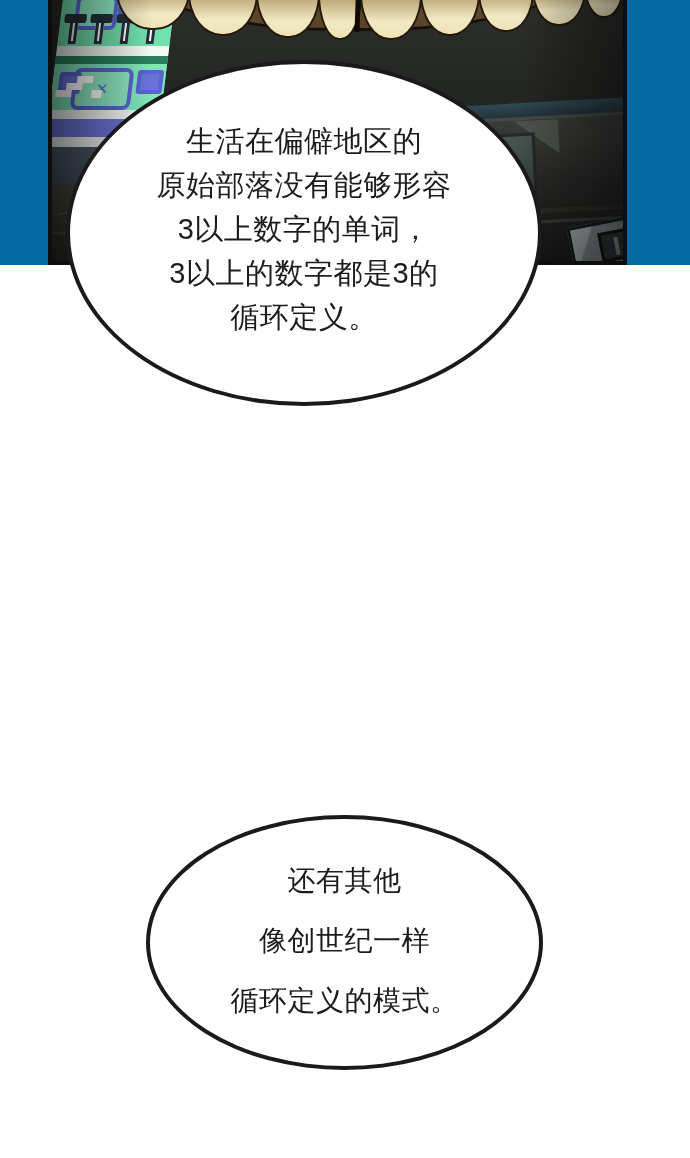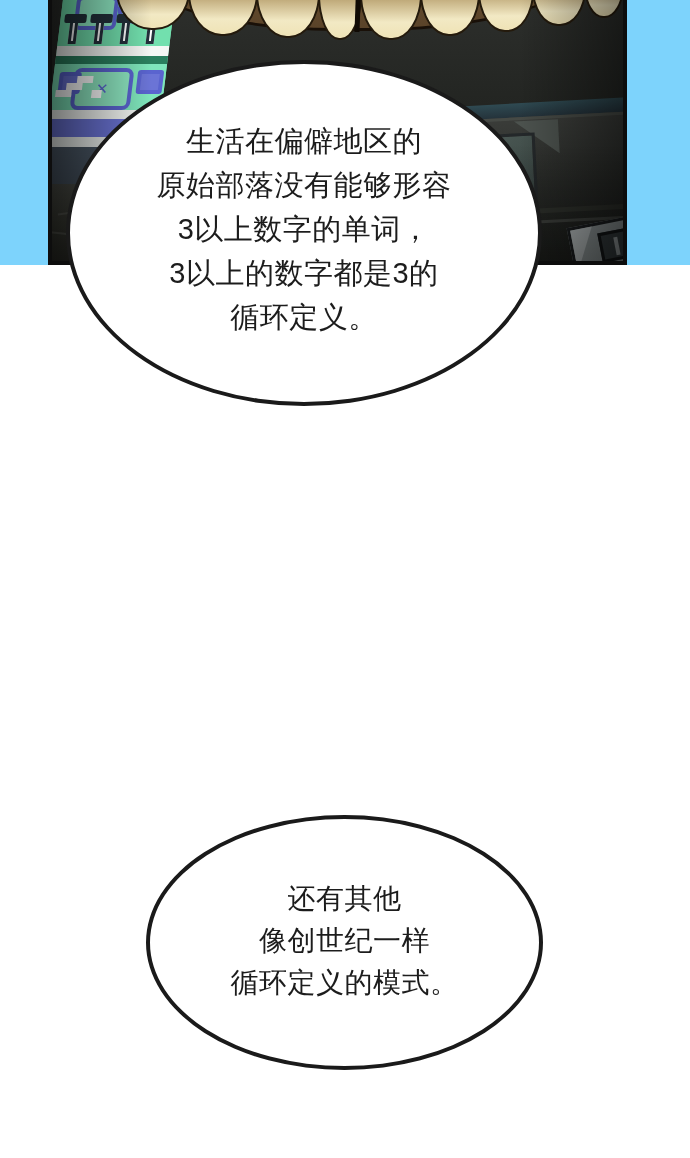--- a/index.html
+++ b/index.html
@@ -12,21 +12,21 @@
     width: 690px;
     height: 1158px;
     position: relative;
     overflow: hidden;
     font-family: "Liberation Sans", "DejaVu Sans", sans-serif;
   }
 
   .page {
     position: absolute;
     inset: 0;
-    background: #7dd3fc;
+    background: #0369a1;
   }
 
   
   .art-panel {
     position: absolute;
     left: 48px;
     top: 0;
     width: 579px;
     height: 265px;
     overflow: hidden;
@@ -341,21 +341,21 @@
     font-weight: 400;
   }
   .bubble-1 .bubble-text {
     font-size: 29px;
     line-height: 44px;
     letter-spacing: .5px;
     padding-bottom: 8px;
   }
   .bubble-2 .bubble-text {
     font-size: 28px;
-    line-height: 42px;
+    line-height: 60px;
     letter-spacing: .5px;
     padding-bottom: 4px;
   }
 
   
   .gutter {
     position: absolute;
     left: 0;
     top: 265px;
     width: 690px;

